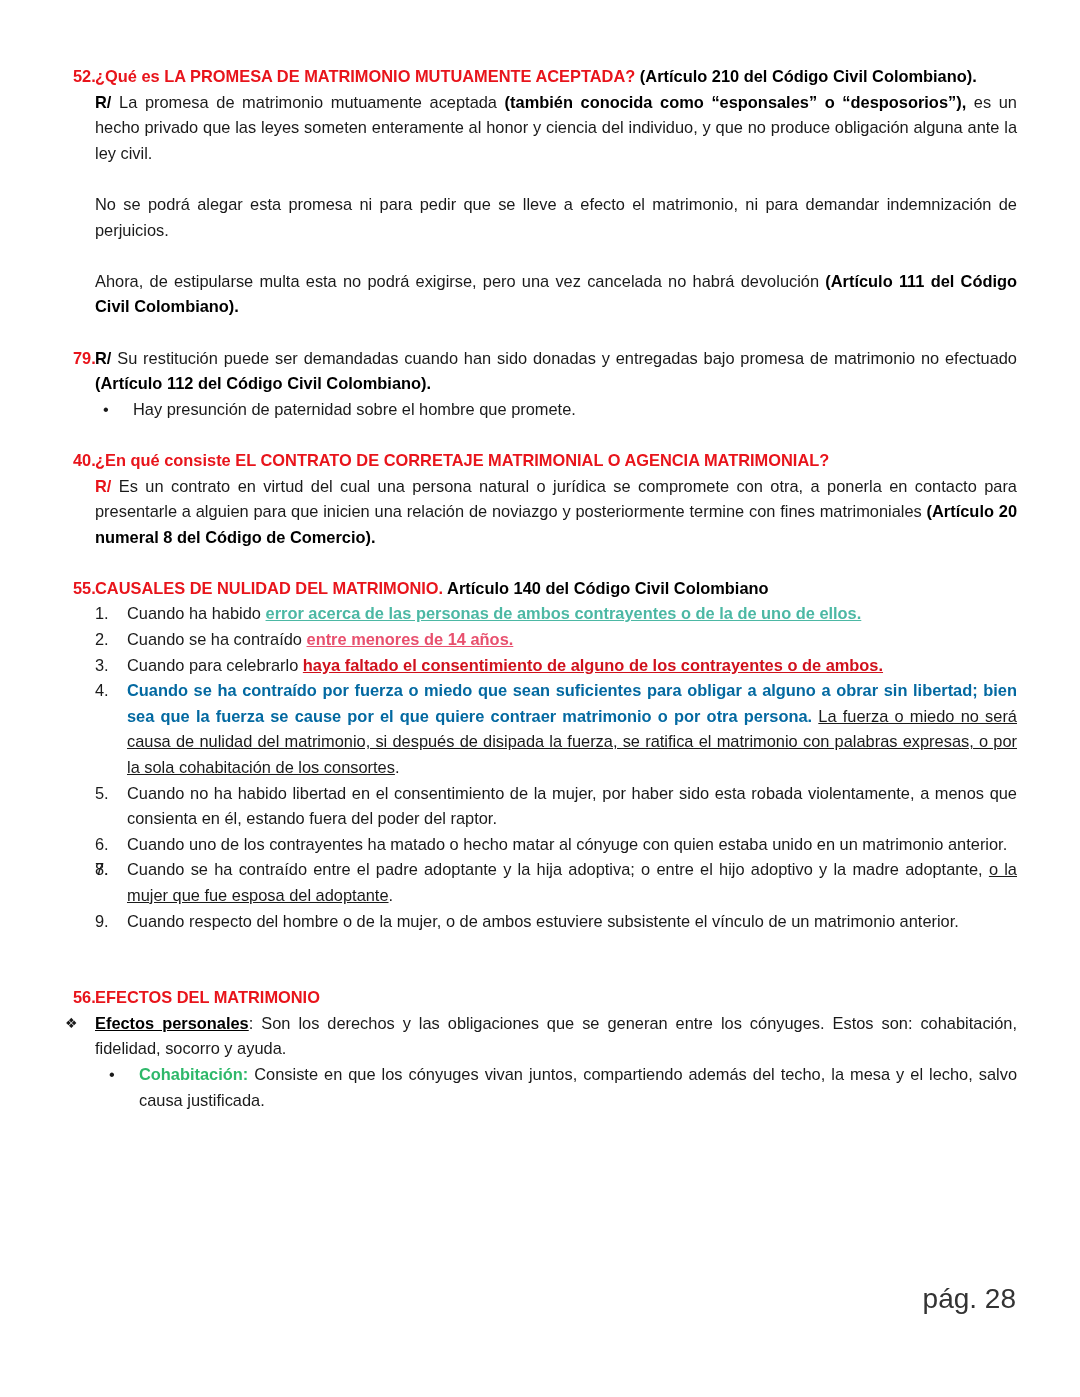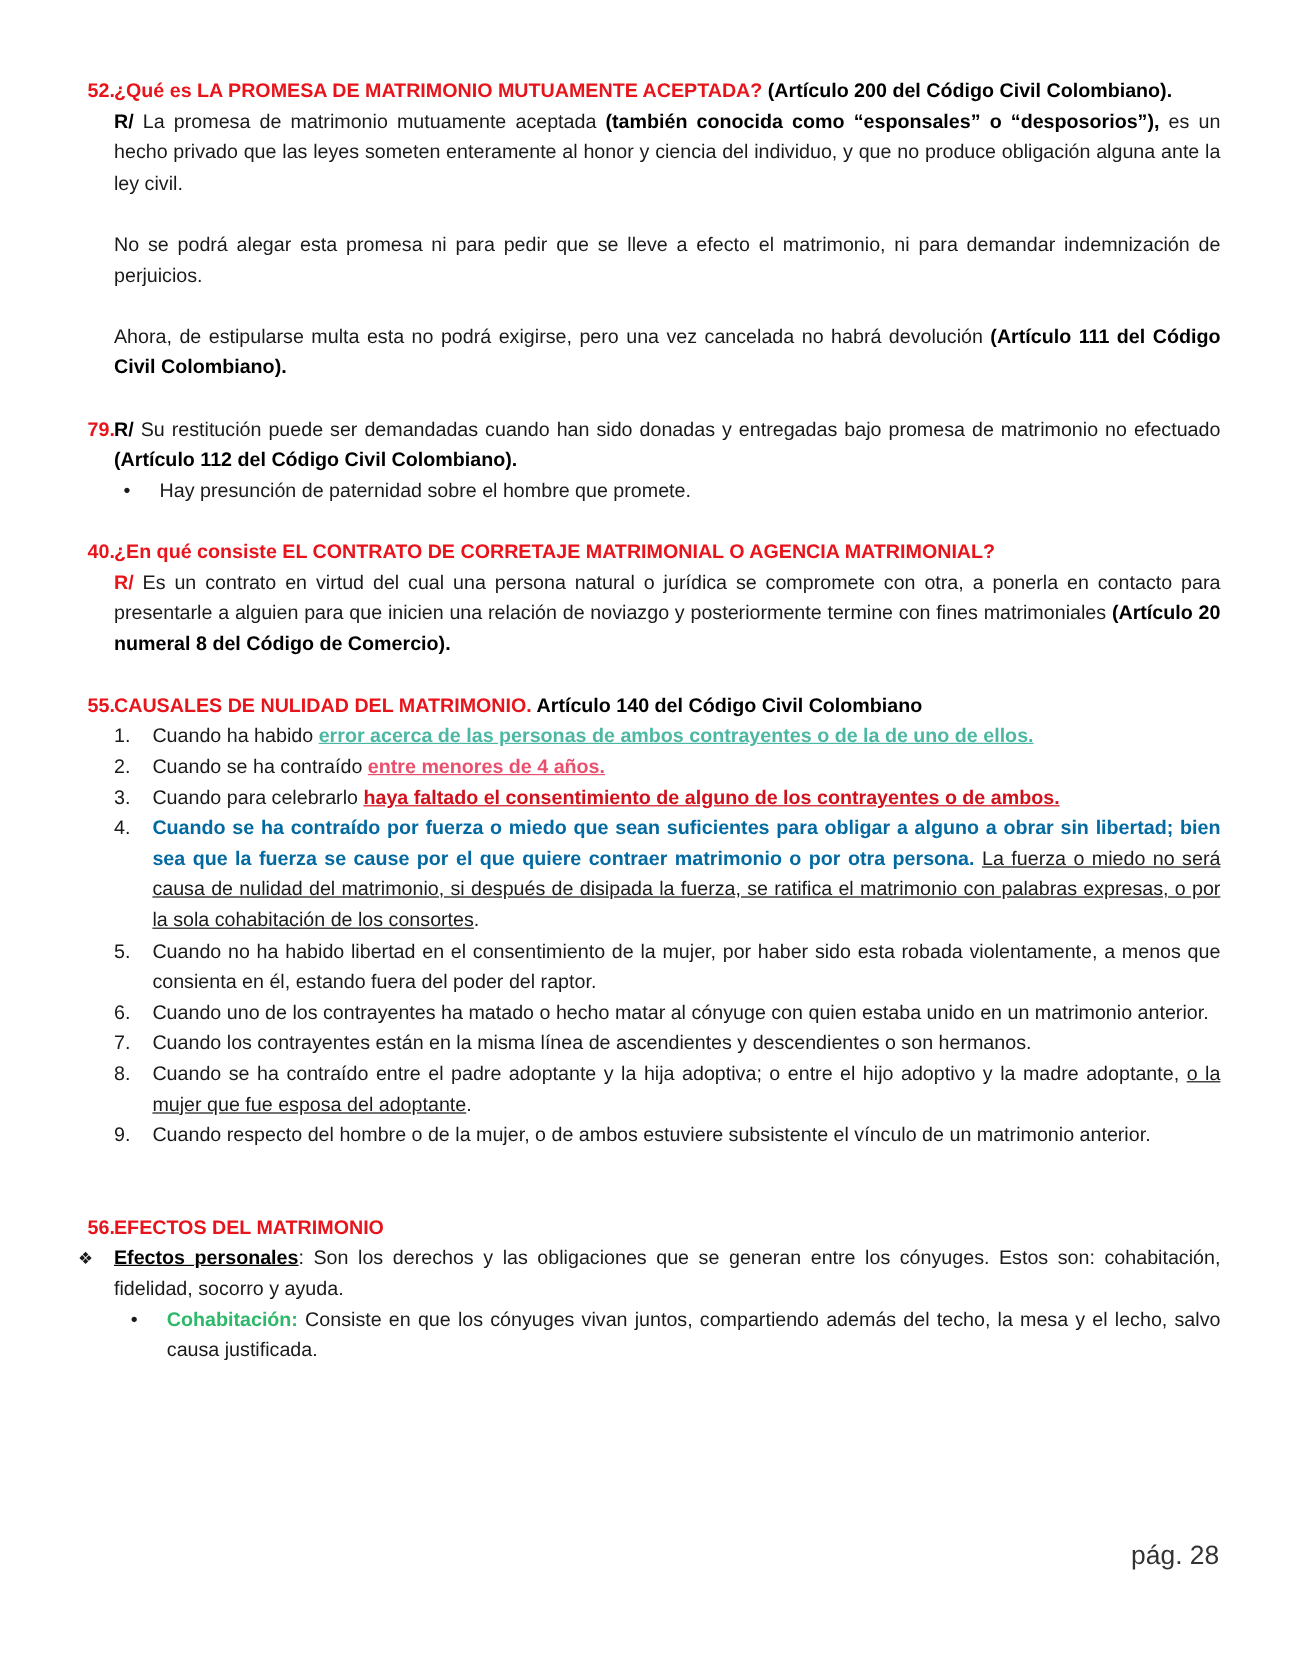--- a/index.html
+++ b/index.html
@@ -29,32 +29,32 @@
     .darkred { color: #d0111c; font-weight: bold; text-decoration: underline; }
     .blue { color: #0369a1; font-weight: bold; }
     .ul { text-decoration: underline; }
     .diamond-row { position: relative; padding-left: 32px; text-align: justify; }
     .diamond-row .d { position: absolute; left: 2px; top: 0; font-size: 14px; }
     .sub-bullet { position: relative; padding-left: 76px; text-align: justify; }
     .sub-bullet .b { position: absolute; left: 46px; top: 0; }
     .green { color: #2eb86a; font-weight: bold; }
     .pagenum {
       position: absolute; right: 64px; top: 1283px;
-      font-size: 22px; color: #333; font-family: "Liberation Sans", sans-serif;
+      font-size: 28px; color: #333; font-family: "Liberation Sans", sans-serif;
     }
   </style>
 </head>
 <body>
 
 <div class="page">
 
   <div class="q">
     <span class="qnum">52.</span>
     <div>
-      <span class="red">¿Qué es LA PROMESA DE MATRIMONIO MUTUAMENTE ACEPTADA?</span><span class="bold"> (Artículo 200 del Código Civil Colombiano).</span>
+      <span class="red">¿Qué es LA PROMESA DE MATRIMONIO MUTUAMENTE ACEPTADA?</span><span class="bold"> (Artículo 210 del Código Civil Colombiano).</span>
     </div>
     <div class="just">
       <span class="bold">R/</span><span> La promesa de matrimonio mutuamente aceptada </span><span class="bold">(también conocida como “esponsales” o “desposorios”),</span><span> es un hecho privado que las leyes someten enteramente al honor y ciencia del individuo, y que no produce obligación alguna ante la ley civil.</span>
     </div>
     <div class="gap"></div>
     <div class="just">No se podrá alegar esta promesa ni para pedir que se lleve a efecto el matrimonio, ni para demandar indemnización de perjuicios.</div>
     <div class="gap"></div>
     <div class="just">
       <span>Ahora, de estipularse multa esta no podrá exigirse, pero una vez cancelada no habrá devolución </span><span class="bold">(Artículo 111 del Código Civil Colombiano).</span>
     </div>
@@ -85,26 +85,26 @@
 
   <div class="gap"></div>
 
   <div class="q">
     <span class="qnum">55.</span>
     <div>
       <span class="red">CAUSALES DE NULIDAD DEL MATRIMONIO.</span><span class="bold"> Artículo 140 del Código Civil Colombiano</span>
     </div>
     <ol class="causes">
       <li><span class="n">1.</span><span>Cuando ha habido </span><span class="teal">error acerca de las personas de ambos contrayentes o de la de uno de ellos.</span></li>
-      <li><span class="n">2.</span><span>Cuando se ha contraído </span><span class="pink">entre menores de 4 años.</span></li>
+      <li><span class="n">2.</span><span>Cuando se ha contraído </span><span class="pink">entre menores de 14 años.</span></li>
       <li><span class="n">3.</span><span>Cuando para celebrarlo </span><span class="darkred">haya faltado el consentimiento de alguno de los contrayentes o de ambos.</span></li>
       <li><span class="n">4.</span><span class="blue">Cuando se ha contraído por fuerza o miedo que sean suficientes para obligar a alguno a obrar sin libertad; bien sea que la fuerza se cause por el que quiere contraer matrimonio o por otra persona.</span> <span class="ul">La fuerza o miedo no será causa de nulidad del matrimonio, si después de disipada la fuerza, se ratifica el matrimonio con palabras expresas, o por la sola cohabitación de los consortes</span><span>.</span></li>
       <li><span class="n">5.</span><span>Cuando no ha habido libertad en el consentimiento de la mujer, por haber sido esta robada violentamente, a menos que consienta en él, estando fuera del poder del raptor.</span></li>
       <li><span class="n">6.</span><span>Cuando uno de los contrayentes ha matado o hecho matar al cónyuge con quien estaba unido en un matrimonio anterior.</span></li>
-      <li><span class="n">7.</span><span>Cuando los contrayentes están en la misma línea de ascendientes y descendientes o son hermanos.</span></li>
+      <li><span class="n">7.</span></li>
       <li><span class="n">8.</span><span>Cuando se ha contraído entre el padre adoptante y la hija adoptiva; o entre el hijo adoptivo y la madre adoptante, </span><span class="ul">o la mujer que fue esposa del adoptante</span><span>.</span></li>
       <li><span class="n">9.</span><span>Cuando respecto del hombre o de la mujer, o de ambos estuviere subsistente el vínculo de un matrimonio anterior.</span></li>
     </ol>
   </div>
 
   <div class="gap-lg"></div>
 
   <div>
     <div class="q">
       <span class="qnum">56.</span>

